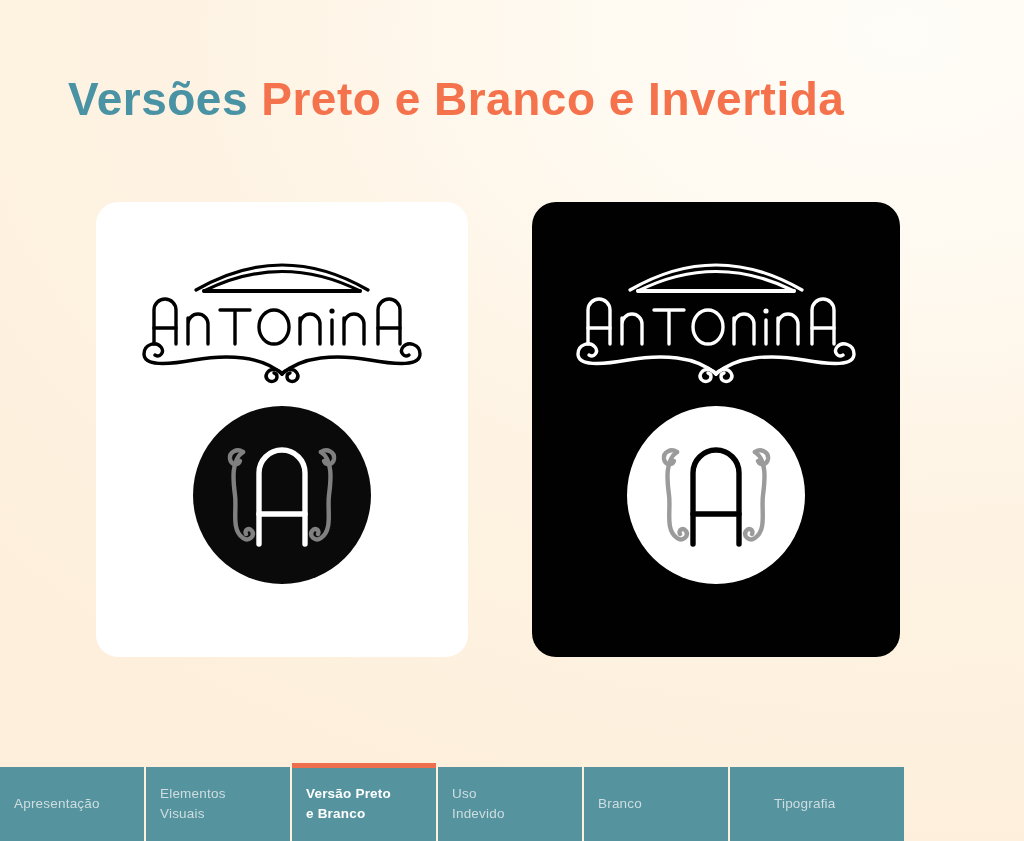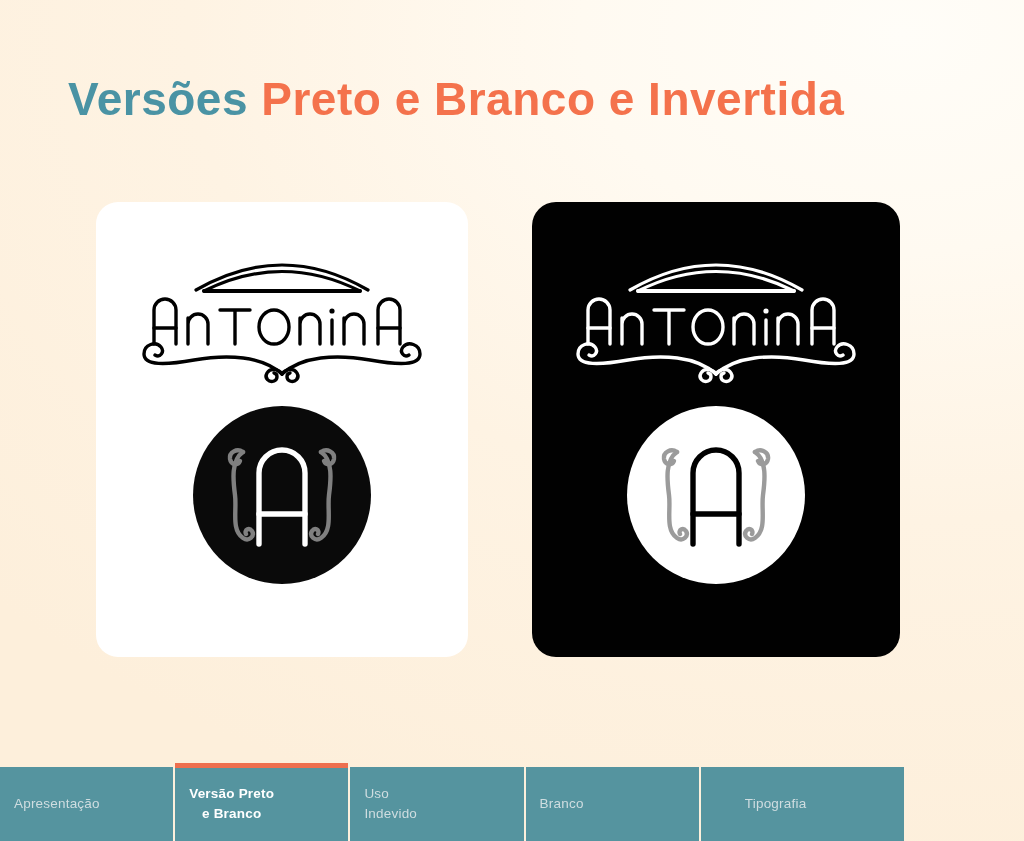--- a/index.html
+++ b/index.html
@@ -99,21 +99,20 @@
   .nav-label {
     font-size: 13.5px;
     line-height: 1.5;
     color: #CFDDE0;
     letter-spacing: 0.2px;
   }
   .nav-item.active { background: #55949F; }
   .nav-item.active .nav-label {
     color: #FFFFFF;
     font-weight: bold;
-    text-align: center;
   }
   .nav-item.active .accent {
     position: absolute;
     left: 0;
     right: 0;
     top: -4px;
     height: 5px;
     background: #EE6F4E;
   }
 </style>
@@ -236,20 +235,23 @@
     </div>
 
   </div>
 
   <nav class="nav">
 
     <div class="nav-item">
       <span class="nav-label">Apresentação</span>
     </div>
 
+    <div class="nav-item">
+      <span class="nav-label">Elementos<br>Visuais</span>
+    </div>
 
 
     <div class="nav-item active">
       <span class="accent"></span>
       <span class="nav-label">Versão Preto<br>e Branco</span>
     </div>
 
 
     <div class="nav-item">
       <span class="nav-label">Uso<br>Indevido</span>

